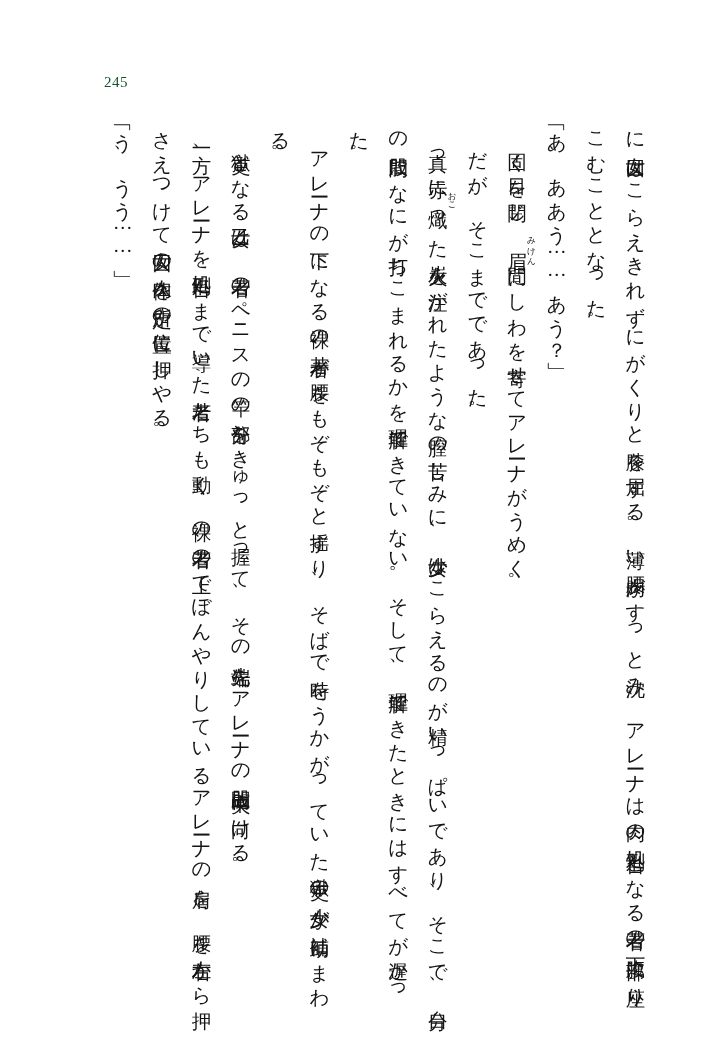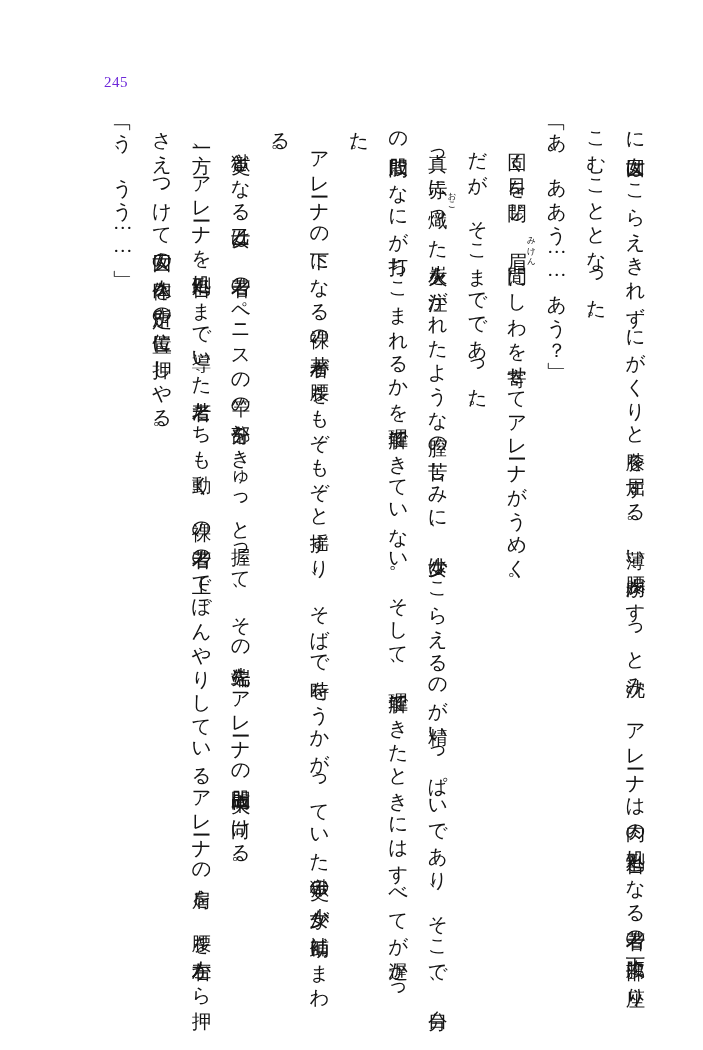--- a/index.html
+++ b/index.html
@@ -16,21 +16,21 @@
     overflow: hidden;
   }
 
   
   .page-number {
     position: absolute;
     top: 74px;
     left: 104px;
     font-size: 15px;
     letter-spacing: 0.5px;
-    color: #6d28d9;
+    color: #14532d;
     font-family: "Liberation Serif", "DejaVu Serif", serif;
   }
 
   
   .vertical-body {
     position: absolute;
     top: 118px;
     right: 48px;
     height: 880px;
     width: 600px;

